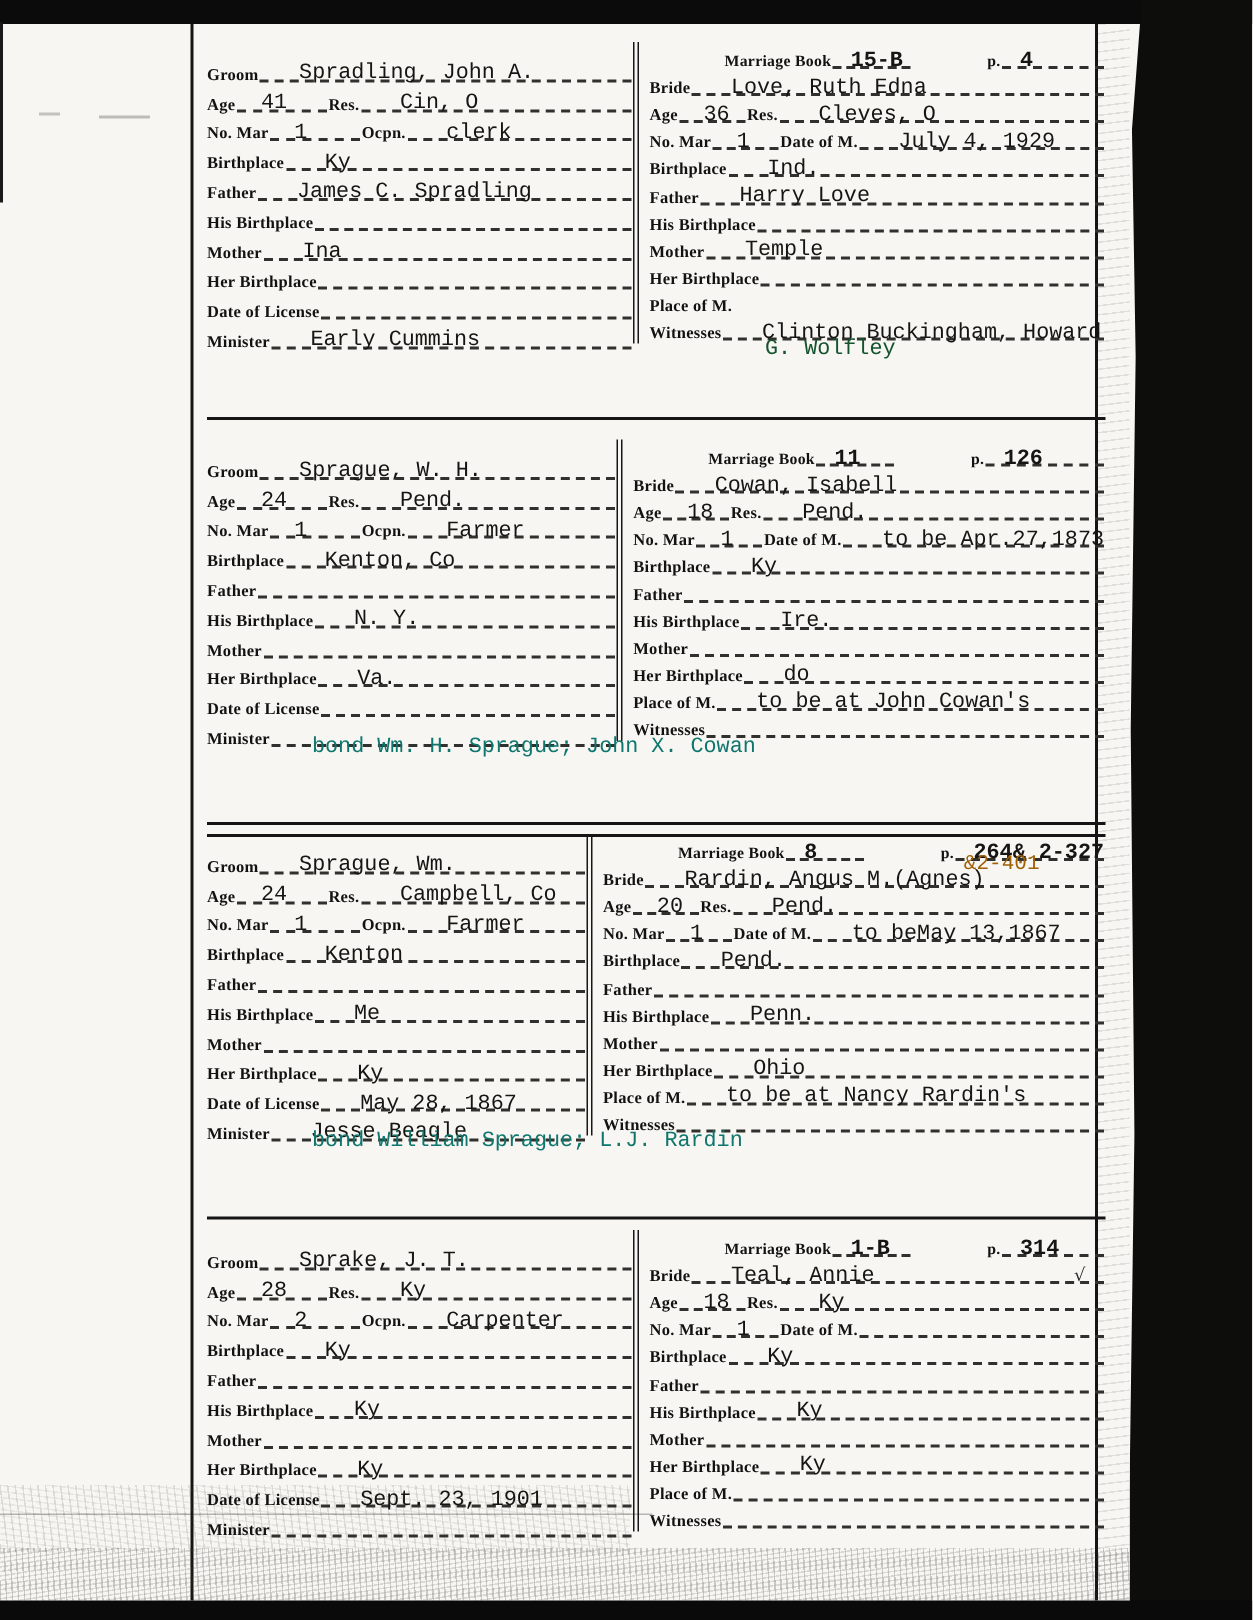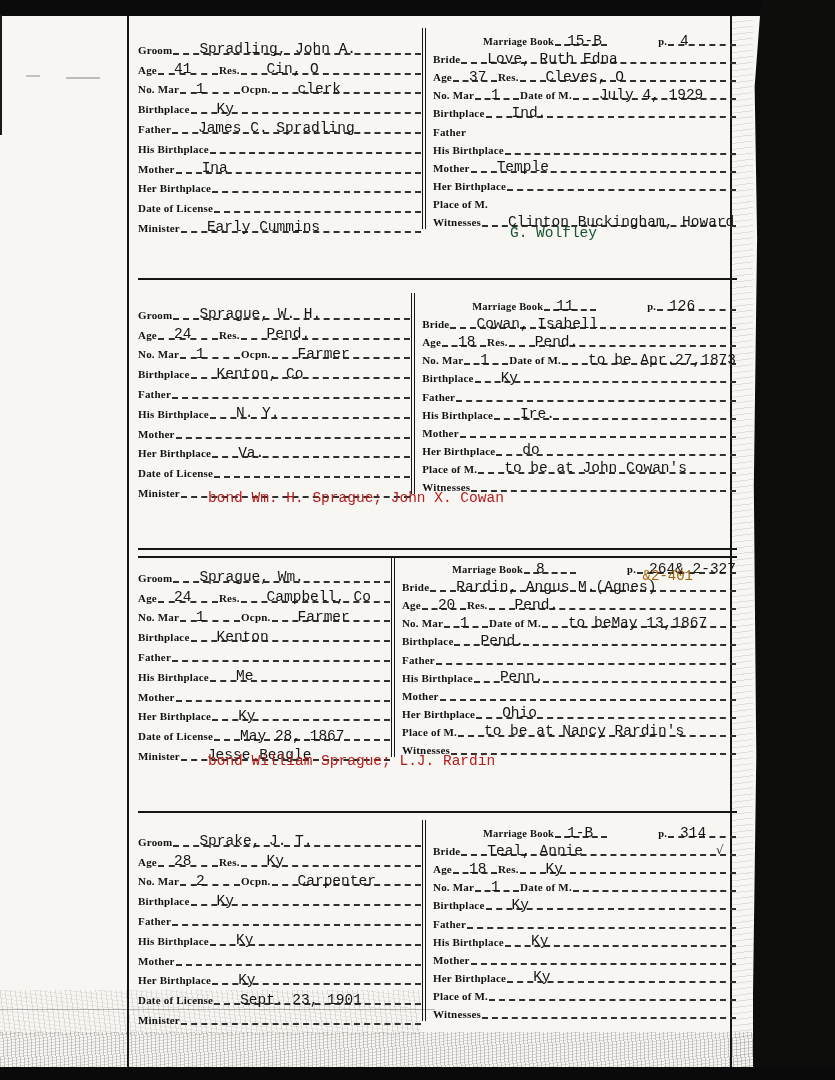--- a/index.html
+++ b/index.html
@@ -45,25 +45,25 @@
         align-items:flex-end;min-width:16px;margin:0 1px;overflow:visible;}
   .fill.w60{flex:0 0 60px;}
   .fill.w52{flex:0 0 52px;}
   .fill.w44{flex:0 0 44px;}
   .val{font-family:"Liberation Mono",monospace;font-size:14.5px;color:#161513;white-space:nowrap;
        transform:translateY(4px);margin-left:26px;line-height:1;}
   .fill.w60 .val,.fill.w52 .val,.fill.w44 .val{margin-left:16px;}
   .val.bold{font-weight:400;margin-left:0;}
   .bookrow{position:relative;text-align:center;}
   .bookrow .lbl{margin-left:50px;font-size:10.5px;}
-  .bookrow .fill .val{margin-left:12px;}
+  .bookrow .fill .val{margin-left:12px;font-weight:bold;}
   .page2{position:absolute;right:44px;top:12px;font-family:"Liberation Mono",monospace;
          font-size:14px;color:#a16207;white-space:nowrap;}
   .bond{position:absolute;left:70px;top:197px;font-family:"Liberation Mono",monospace;
-        font-size:14.5px;color:#b91c1c;white-space:nowrap;}
+        font-size:14.5px;color:#0f766e;white-space:nowrap;}
   .wit2{position:absolute;left:372px;top:197px;font-family:"Liberation Mono",monospace;
         font-size:14.5px;color:#14532d;white-space:nowrap;}
 </style>
 </head>
 <body>
 
 <div class="page">
   <div class="top-bar"></div>
   <div class="right-bar"></div>
   <div class="bottom-bar"></div>
@@ -166,21 +166,21 @@
       </div>
       <div class="row">
         <span class="lbl">Bride</span>
         <span class="fill">
               <span class="val">Love, Ruth Edna</span>
             </span>
       </div>
       <div class="row">
         <span class="lbl">Age</span>
         <span class="fill w44">
-              <span class="val">37</span>
+              <span class="val">36</span>
             </span>
         <span class="lbl">Res.</span>
         <span class="fill">
               <span class="val">Cleves, O</span>
             </span>
       </div>
       <div class="row">
         <span class="lbl">No. Mar</span>
         <span class="fill w44">
               <span class="val">1</span>
@@ -192,20 +192,23 @@
             </span>
       </div>
       <div class="row">
         <span class="lbl">Birthplace</span>
         <span class="fill">
               <span class="val">Ind.</span>
             </span>
       </div>
       <div class="row">
         <span class="lbl">Father</span>
+        <span class="fill">
+              <span class="val">Harry Love</span>
+            </span>
       </div>
       <div class="row">
         <span class="lbl">His Birthplace</span>
         <span class="fill">
               <span class="val"></span>
             </span>
       </div>
       <div class="row">
         <span class="lbl">Mother</span>
         <span class="fill">

